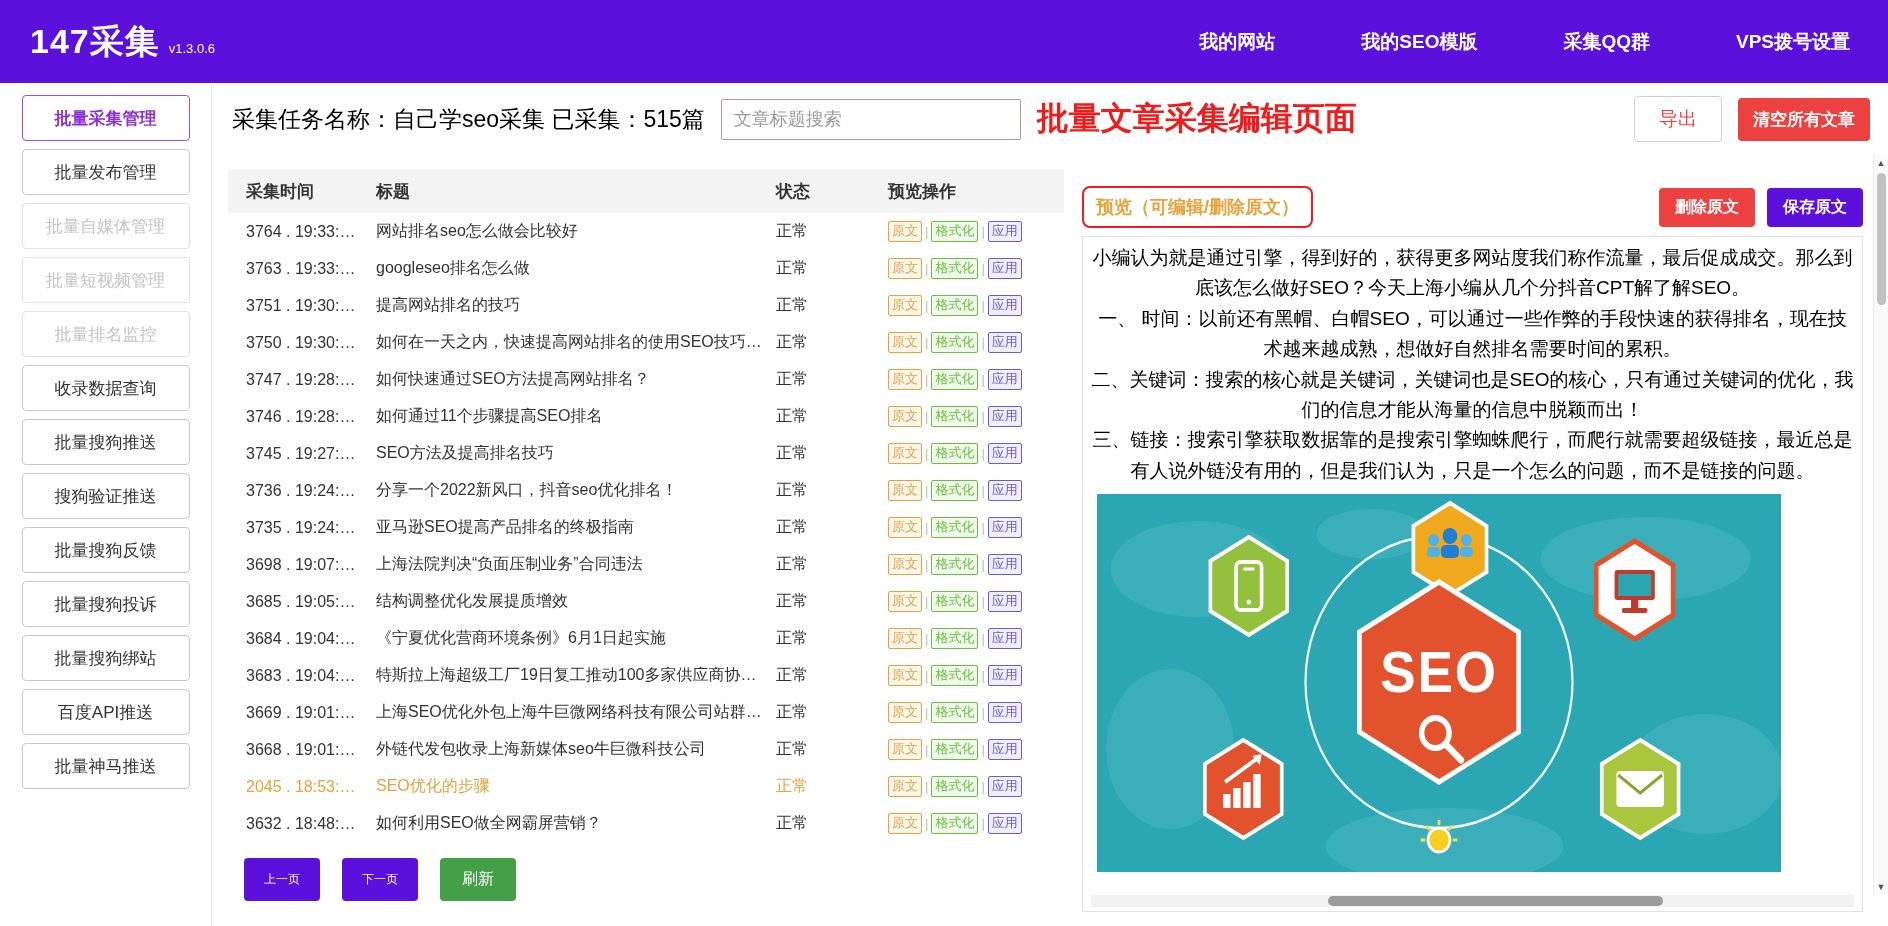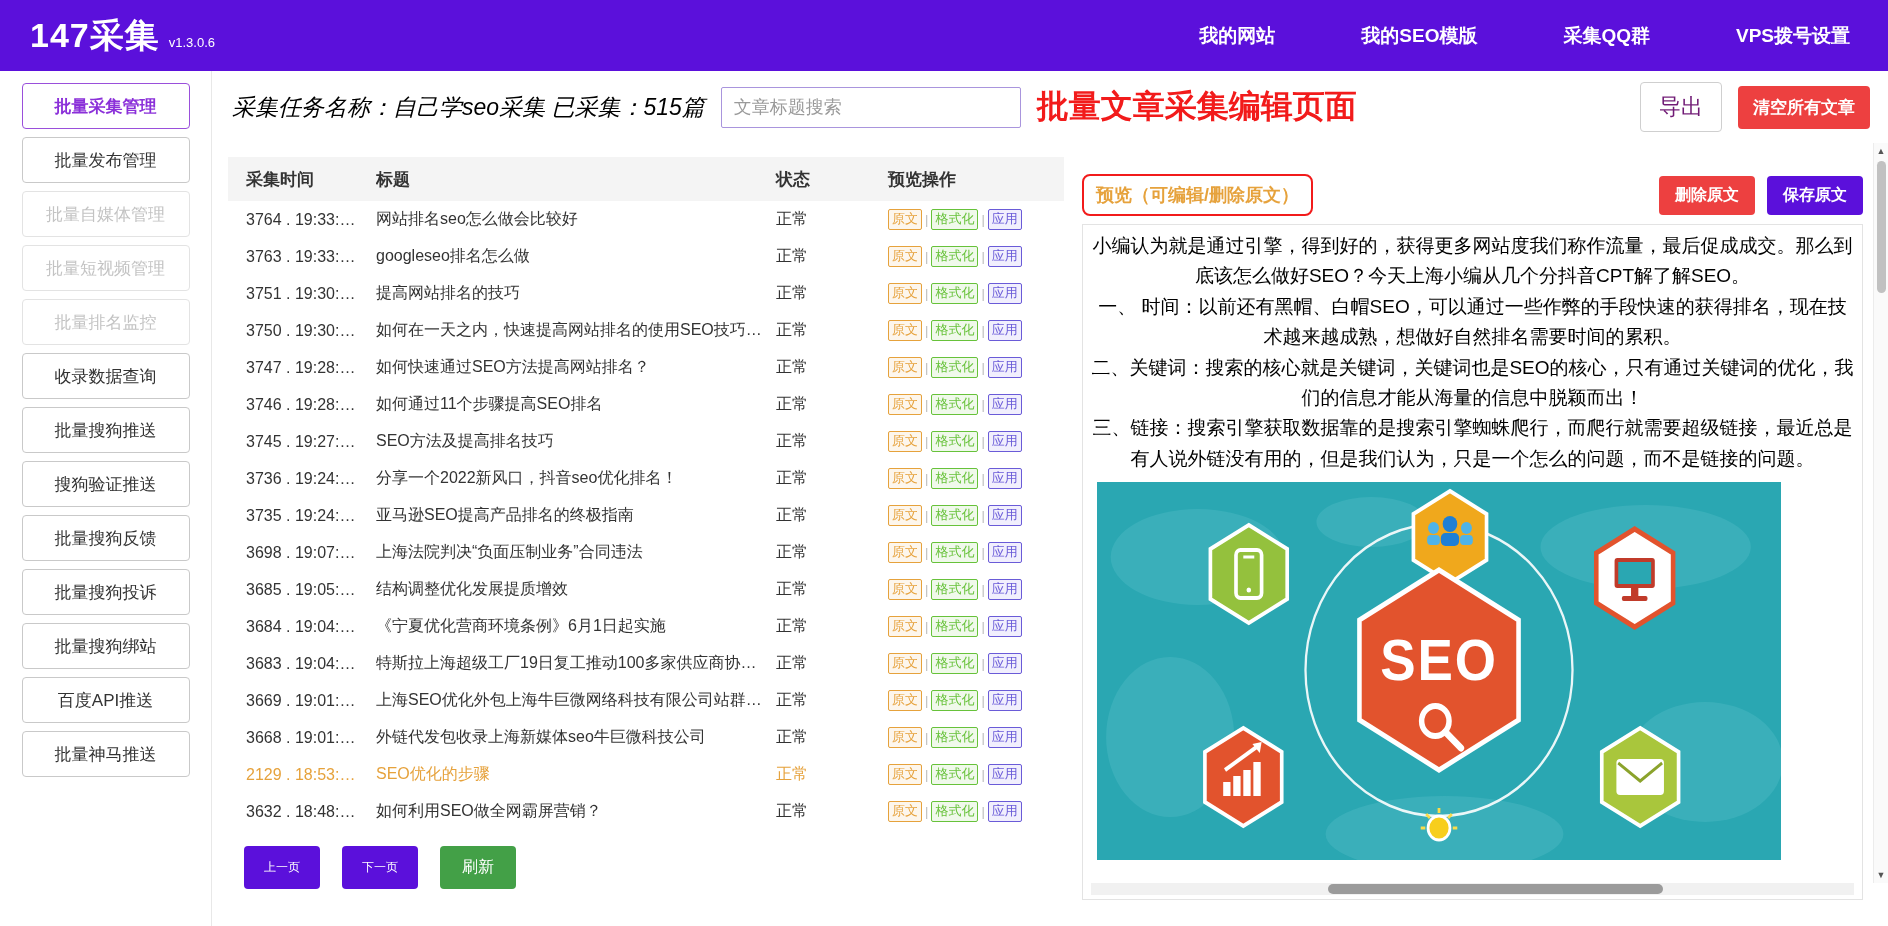--- a/index.html
+++ b/index.html
@@ -1,20 +1,20 @@
 <!DOCTYPE html>
 <html><head>
 <meta charset="utf-8">
 <style>
   * { box-sizing: border-box; margin: 0; padding: 0; }
   html,body { width: 1888px; height: 926px; overflow: hidden; background:#fff;
     font-family: "Liberation Sans", "DejaVu Sans", sans-serif; }
 
   
-  .topbar { height: 71px; background:#5B10DB; display:flex; align-items:center;
+  .topbar { height: 83px; background:#5B10DB; display:flex; align-items:center;
     padding:0 30px; }
   .logo-wrap { display:flex; align-items:baseline; gap:9px; color:#fff; }
   .logo { font-size:34px; font-weight:bold; letter-spacing:1px; }
   .version { font-size:13px; }
   .topnav { margin-left:auto; display:flex; gap:86px; padding-right:8px; }
   .nav-item { color:#fff; font-size:19px; font-weight:bold; cursor:pointer; white-space:nowrap; }
 
   
   .page { display:flex; height:858px; }
   .sidebar { width:212px; border-right:1px solid #e8e8e8; padding-top:12px;
@@ -22,28 +22,28 @@
   .side-btn { width:168px; height:46px; background:#fff; border:1px solid #c9c9c9;
     border-radius:4px; font-size:17px; color:#333; cursor:pointer;
     font-family:inherit; }
   .side-btn.active { color:#8B30D9; border-color:#9a4fdb; font-weight:bold; }
   .side-btn.disabled { color:#c3c3c3; border-color:#e3e3e3; cursor:default; }
 
   .main { flex:1; display:flex; flex-direction:column; min-width:0; }
 
   
   .toolbar { height:72px; display:flex; align-items:center; padding:0 18px 0 20px; gap:16px; }
-  .task-label { font-size:23px; color:#000; white-space:nowrap;font-style:italic; }
+  .task-label { font-size:23px; color:#000; white-space:nowrap; }
   .search { width:300px; height:41px; border:1px solid #a995dd; border-radius:2px;
     font-size:18px; padding:0 12px; color:#3b82f6; outline:none; font-family:inherit; }
   .search::placeholder { color:#9a9a9a; }
   .annotation { font-size:32px; font-weight:bold; color:#F21B1B; white-space:nowrap; }
   button { font-family:inherit; cursor:pointer; }
-  .btn-export { margin-left:auto; background:#fff; border:1px solid #cfcfcf; color:#701a75;
-    padding:9px 18px; border-radius:4px; font-size:22px; }
+  .btn-export { margin-left:auto; background:#fff; border:1px solid #cfcfcf; color:#ef4444;
+    padding:9px 24px; border-radius:4px; font-size:19px; }
   .btn-clear { background:#ED4040; border:none; color:#fff; padding:10px 15px;
     border-radius:4px; font-size:17px; font-weight:bold; }
 
   
   .content { flex:1; display:flex; padding-left:16px; min-height:0; }
 
   .list-pane { width:836px; flex:none; display:flex; flex-direction:column; }
   .thead { display:flex; align-items:center; background:#f4f4f4; height:44px;
     font-size:17px; font-weight:bold; color:#333; margin-top:14px; }
   .c-time { width:148px; padding-left:18px; flex:none; }
@@ -320,21 +320,21 @@
               <div class="c-status">正常</div>
               <div class="c-ops">
                 <a class="tag tag-orig">原文</a>
                 <span class="sep">|</span>
                 <a class="tag tag-fmt">格式化</a>
                 <span class="sep">|</span>
                 <a class="tag tag-app">应用</a>
               </div>
             </div>
             <div class="trow hl">
-              <div class="c-time">2129 . 18:53:…</div>
+              <div class="c-time">2045 . 18:53:…</div>
               <div class="c-title">SEO优化的步骤</div>
               <div class="c-status">正常</div>
               <div class="c-ops">
                 <a class="tag tag-orig">原文</a>
                 <span class="sep">|</span>
                 <a class="tag tag-fmt">格式化</a>
                 <span class="sep">|</span>
                 <a class="tag tag-app">应用</a>
               </div>
             </div>

